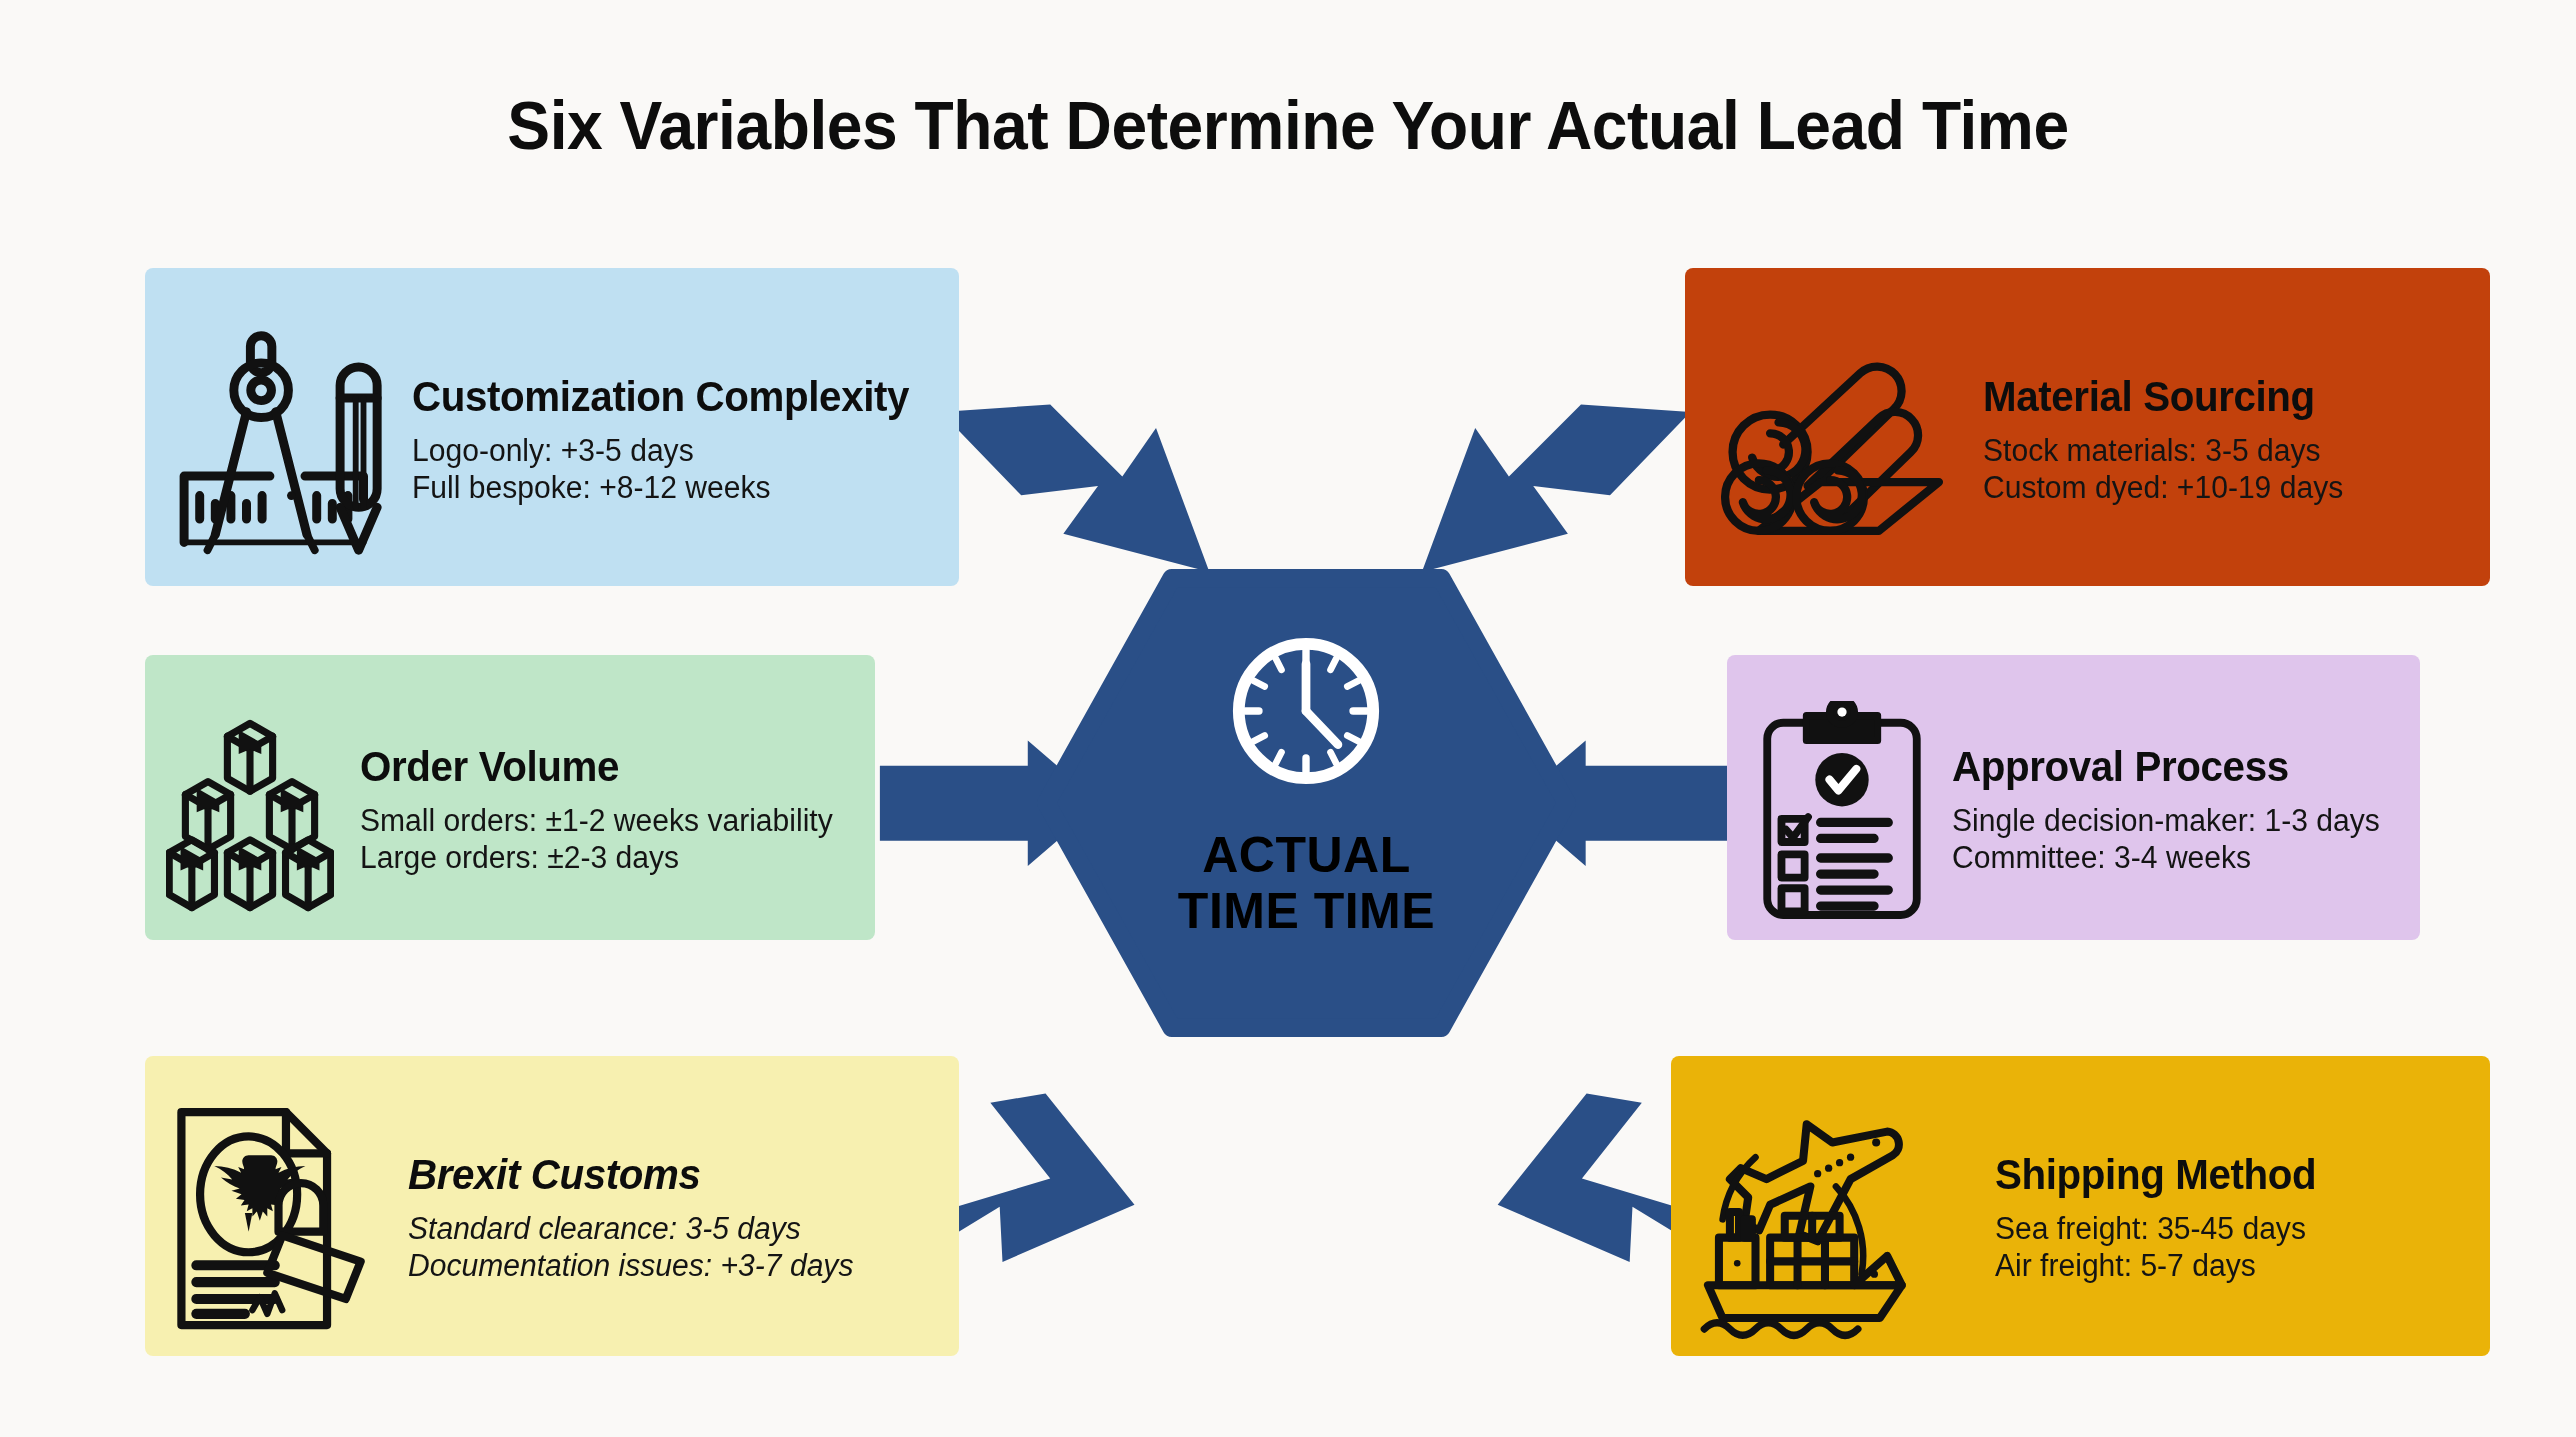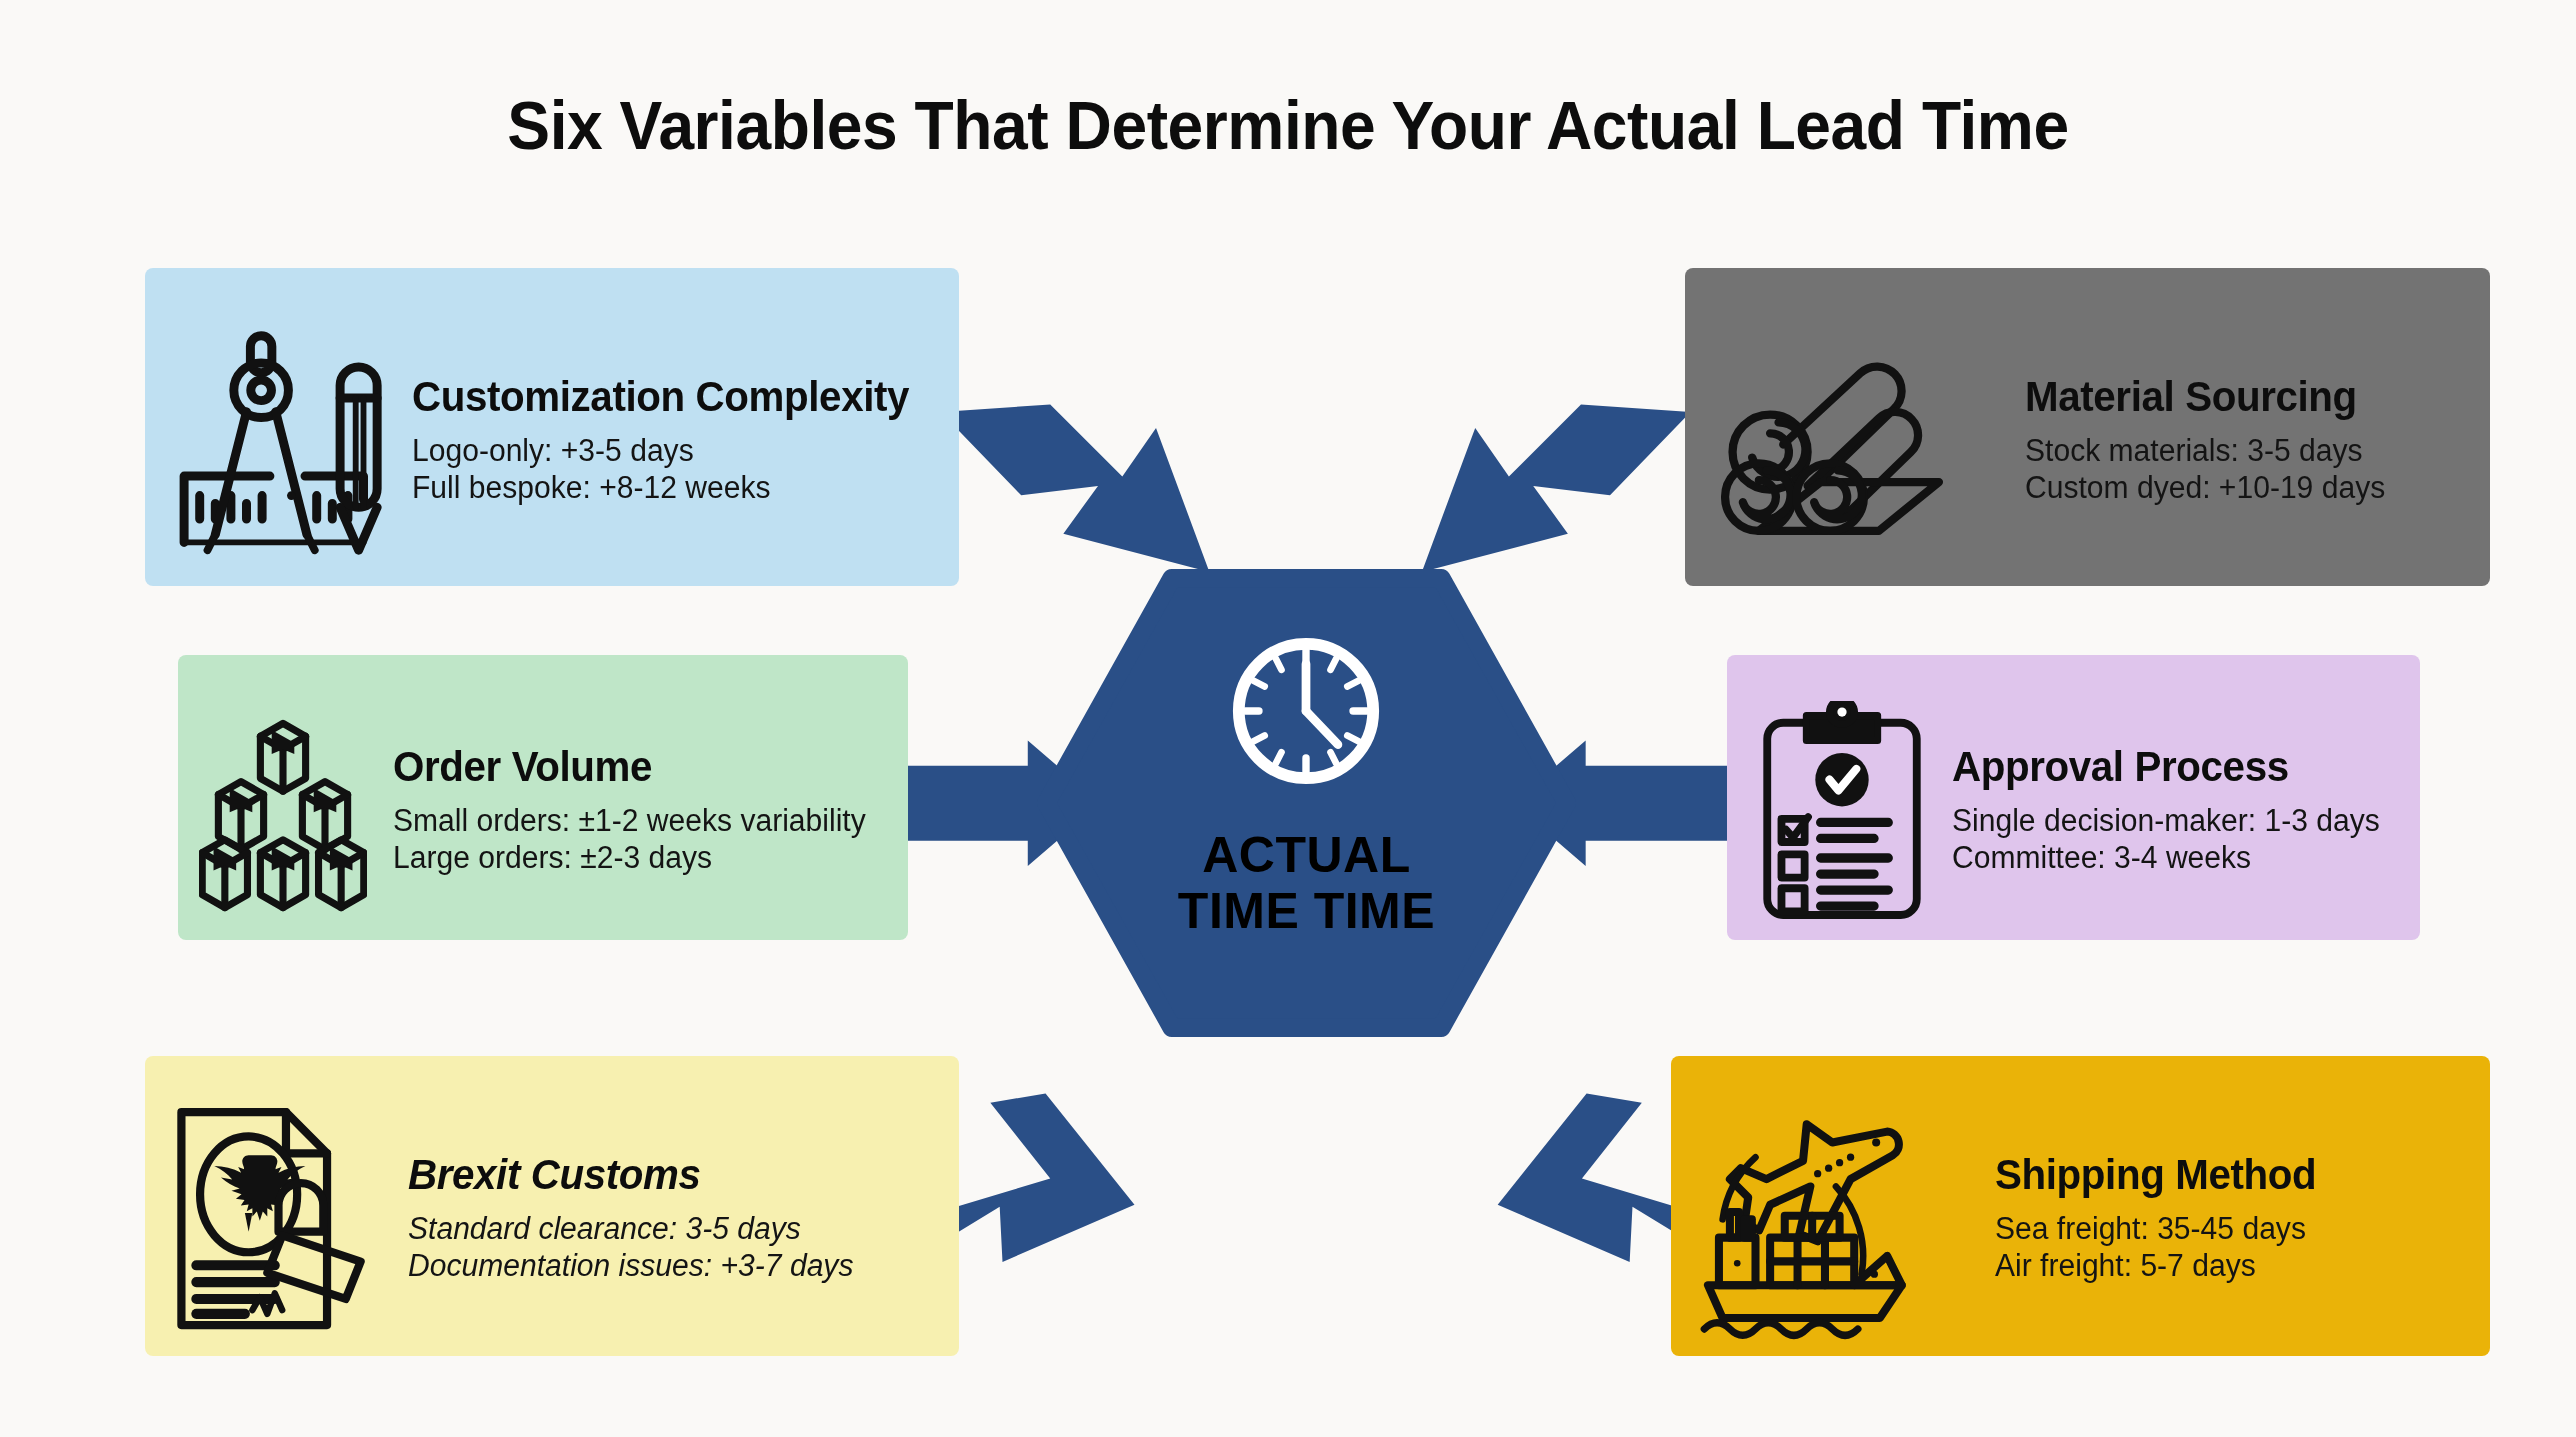--- a/index.html
+++ b/index.html
@@ -54,21 +54,21 @@
     line-height:1.20;
     margin-top:13px;
     transform:scaleX(0.97);
     transform-origin:left top;
   }
   .card .sub div{white-space:normal;}
 
   
   #card-customization{left:145px;top:268px;width:814px;height:318px;background:#bfe0f2;padding:28px 24px 0 20.6px;}
   #card-material     {left:1685px;top:268px;width:805px;height:318px;background:#fbd9b5;padding:28px 24px 0 28px;}
-  #card-order        {left:145px;top:655px;width:730px;height:285px;background:#bfe6c8;padding:26px 20.6px 0 20.6px;margin-left:33px;}
+  #card-order        {left:145px;top:655px;width:730px;height:285px;background:#bfe6c8;padding:26px 20.6px 0 20.6px;}
   #card-approval     {left:1727px;top:655px;width:693px;height:285px;background:#dfc5ec;padding:26px 19px 0 26px;}
   #card-brexit       {left:145px;top:1056px;width:814px;height:300px;background:#f7f0b0;padding:26px 20.6px 0 20.6px;font-style:italic;}
   #card-shipping     {left:1671px;top:1056px;width:819px;height:300px;background:#f8c3c8;padding:26px 24px 0 26px;}
 
   #card-customization .ico{width:239px;height:234px;margin-right:7.5px;}
   #card-material      .ico{width:253px;height:197px;margin-right:17px;margin-top:9.4px;}
   #card-order         .ico{width:168px;height:215px;margin-right:26px;margin-top:9.4px;}
   #card-approval      .ico{width:178px;height:225px;margin-right:20.6px;margin-top:5.6px;}
   #card-brexit        .ico{width:225px;height:239px;margin-right:17px;margin-top:3.7px;}
   #card-shipping      .ico{width:234px;height:234px;margin-right:19px;margin-top:7.5px;}
@@ -179,21 +179,21 @@
     </div>
     <div class="txt">
       <div class="hd">Customization Complexity</div>
       <div class="sub">
         <div>Logo-only: +3-5 days</div>
         <div>Full bespoke: +8-12 weeks</div>
       </div>
     </div>
   </div>
 
-  <div class="card" id="card-material" style="background: #737373; gap: 42px;">
+  <div class="card" id="card-material" style="background: #c2410c;">
     <div class="ico">
       <svg viewBox="0 0 130 105" width="253" height="197">
         <g fill="none" stroke="#111" stroke-width="4.4" stroke-linecap="round" stroke-linejoin="round">
 
           <path d="M35 52 L76 14 A13 13 0 0 1 94 33 L56 70"></path>
 
           <path d="M48 74 L86 38 A12 12 0 0 1 103 56 L68 90"></path>
 
           <path d="M55 72 L118 72 L86 98 L22 98 Z"></path>
 

